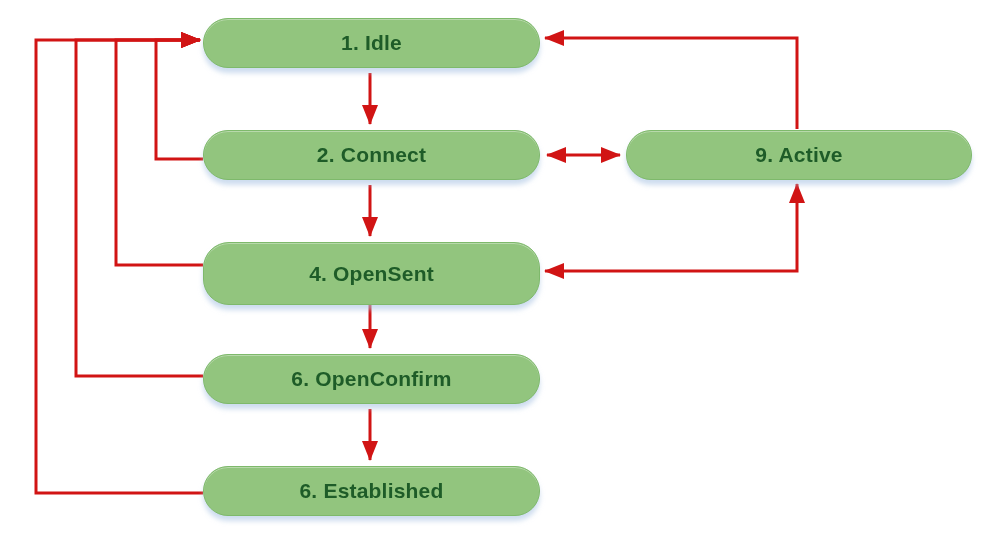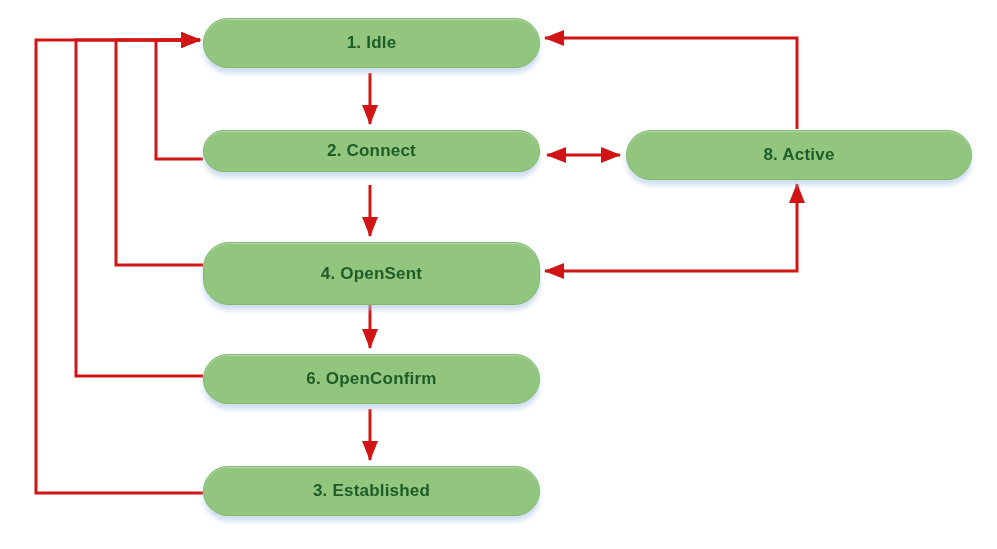--- a/index.html
+++ b/index.html
@@ -23,21 +23,21 @@
     height: 549px;
   }
   .state-node {
     position: absolute;
     box-sizing: border-box;
     border-radius: 26px;
     display: flex;
     align-items: center;
     justify-content: center;
     font-weight: 700;
-    font-size: 17px;
+    font-size: 21px;
     letter-spacing: 0.2px;
     background: var(--node-fill);
     border: 1.5px solid var(--node-border);
     color: var(--node-text);
     box-shadow: 0 5px 5px var(--node-shadow), inset 0 1px 0 rgba(255,255,255,0.35);
   }
   .edge {
     fill: none;
     stroke: var(--arrow-color);
     stroke-width: 3;
@@ -67,29 +67,29 @@
         <polyline class="edge" points="203,376 76,376 76,40 200,40" marker-end="url(#arrow-head)"></polyline>
         <polyline class="edge" points="203,493 36,493 36,40 200,40" marker-end="url(#arrow-head)"></polyline>
         <polyline class="edge" points="797,129 797,38 545,38" marker-end="url(#arrow-head)"></polyline>
         <polyline class="edge" points="545,271 797,271 797,184" marker-end="url(#arrow-head)" marker-start="url(#arrow-head-start)"></polyline>
       </g>
   </svg>
   <div id="nodes-layer">
       <div class="state-node" style="left: 203px; top: 18px; width: 337px; height: 50px;">
         <span>1. Idle</span>
       </div>
-      <div class="state-node" style="left: 203px; top: 130px; width: 337px; height: 42px;">
+      <div class="state-node" style="left: 203px; top: 130px; width: 337px; height: 50px;">
         <span>2. Connect</span>
       </div>
       <div class="state-node" style="left: 626px; top: 130px; width: 346px; height: 50px;">
-        <span>8. Active</span>
+        <span>9. Active</span>
       </div>
       <div class="state-node" style="left: 203px; top: 242px; width: 337px; height: 63px;">
         <span>4. OpenSent</span>
       </div>
       <div class="state-node" style="left: 203px; top: 354px; width: 337px; height: 50px;">
         <span>6. OpenConfirm</span>
       </div>
       <div class="state-node" style="left: 203px; top: 466px; width: 337px; height: 50px;">
-        <span>3. Established</span>
+        <span>6. Established</span>
       </div>
     </div>
 </div>
 
 </body></html>

